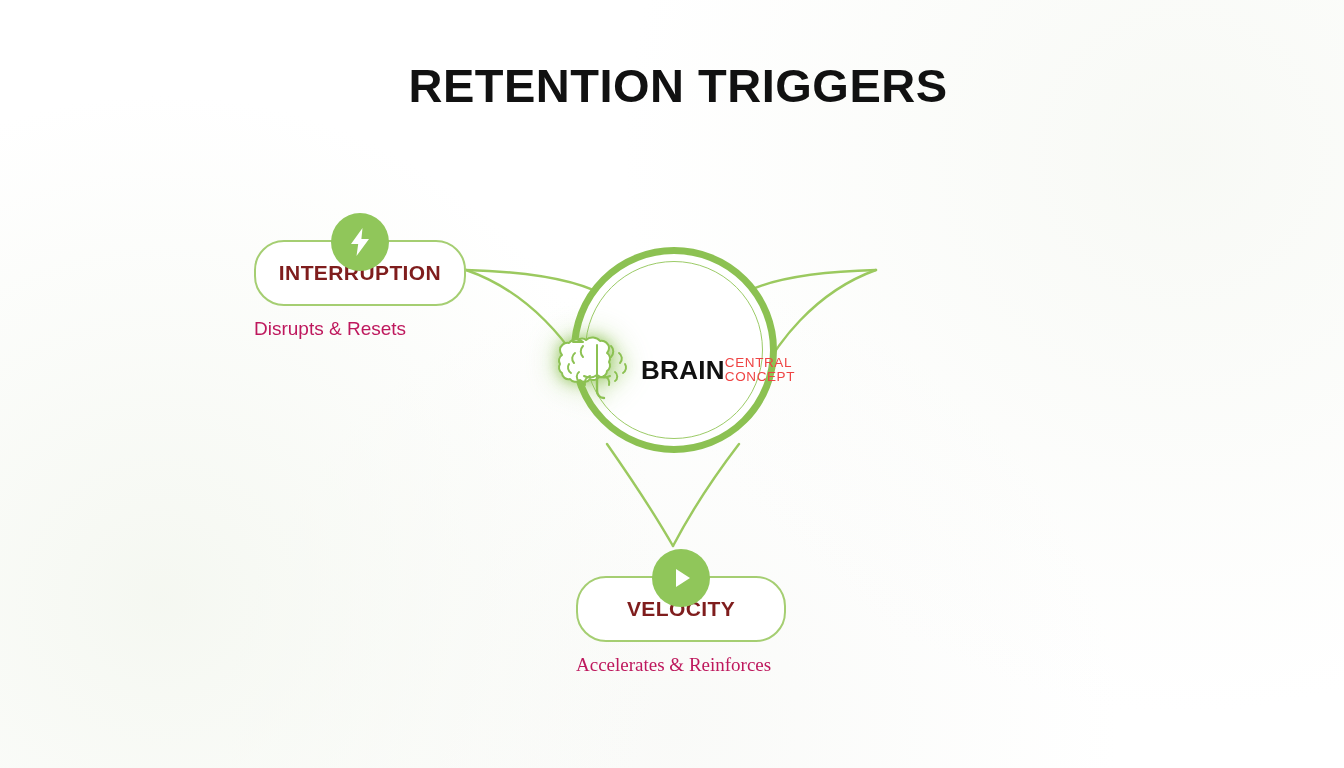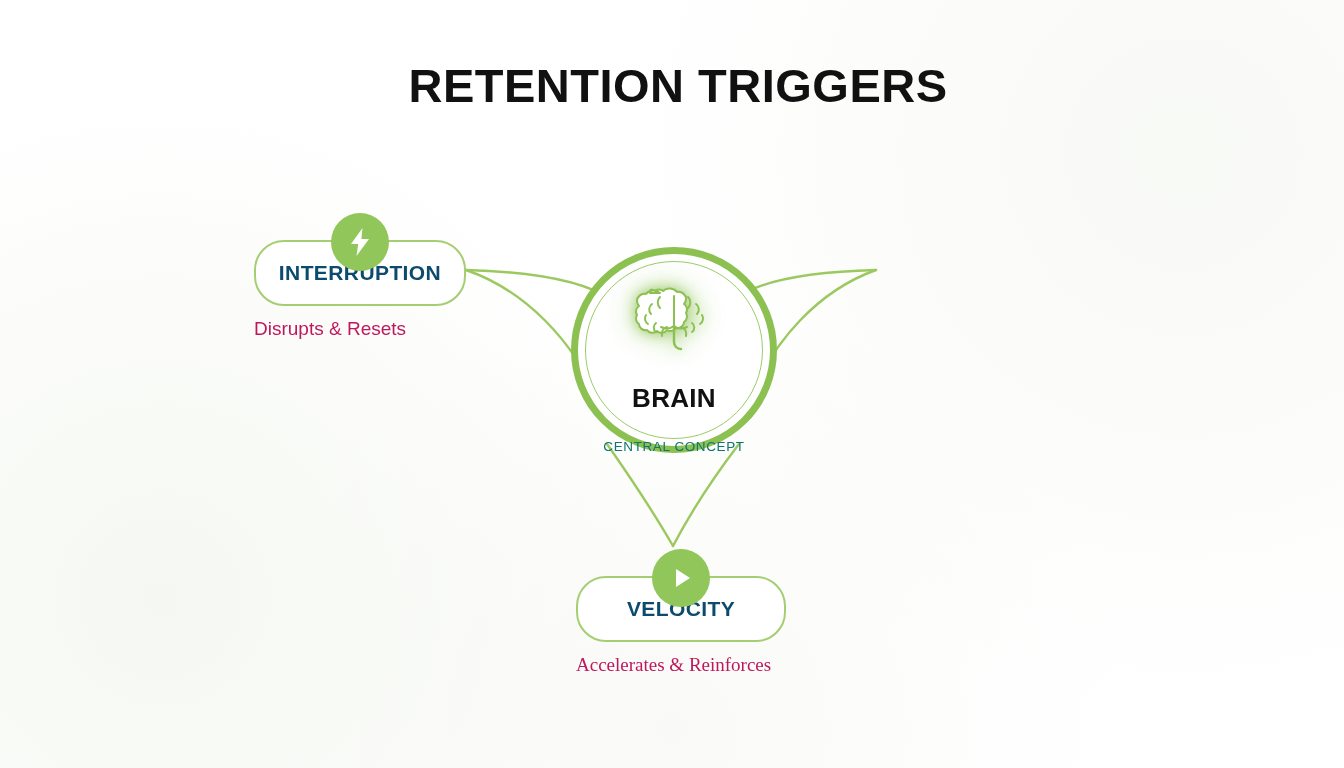--- a/index.html
+++ b/index.html
@@ -75,23 +75,23 @@
     position: absolute;
     left: 14px; top: 14px;
     width: 178px; height: 178px;
     border-radius: 50%;
     border: 1.6px solid #9CCB67;
   }
   #hub-content {
     position: absolute;
     inset: 0;
     display: flex;
-    flex-direction: column;
-    align-items: center;
-    justify-content: space-between;
+    flex-direction: row;
+    align-items: center;
+    justify-content: center;
     padding-top: 34px;
   }
   #brain-icon-wrap {
     width: 92px;
     height: 74px;
     display: flex;
     align-items: center;
     justify-content: center;
     filter: drop-shadow(0 0 7px rgba(140, 193, 82, 0.75))
             drop-shadow(0 0 14px rgba(140, 193, 82, 0.45));
@@ -101,21 +101,21 @@
     font-size: 26px;
     font-weight: 700;
     color: #111111;
     letter-spacing: 0.3px;
     line-height: 1;
   }
   #hub-subtitle {
     margin-top: 5px;
     font-size: 13.5px;
     font-weight: 400;
-    color: #0f766e;
+    color: #ef4444;
     letter-spacing: 0.6px;
     line-height: 1;
   }
 
   
   .node {
     position: absolute;
     width: 212px;
   }
   .node-card {
@@ -125,21 +125,21 @@
     border: 2.2px solid #A5CE72;
     border-radius: 30px;
     background: #ffffff;
     display: flex;
     align-items: center;
     justify-content: center;
   }
   .node-label {
     font-size: 21px;
     font-weight: 700;
-    color: #0c4a6e;
+    color: #7f1d1d;
     letter-spacing: 0.4px;
     white-space: nowrap;
   }
   .node-badge {
     position: absolute;
     top: -29px;
     left: 50%;
     transform: translateX(-50%);
     width: 58px;
     height: 58px;

